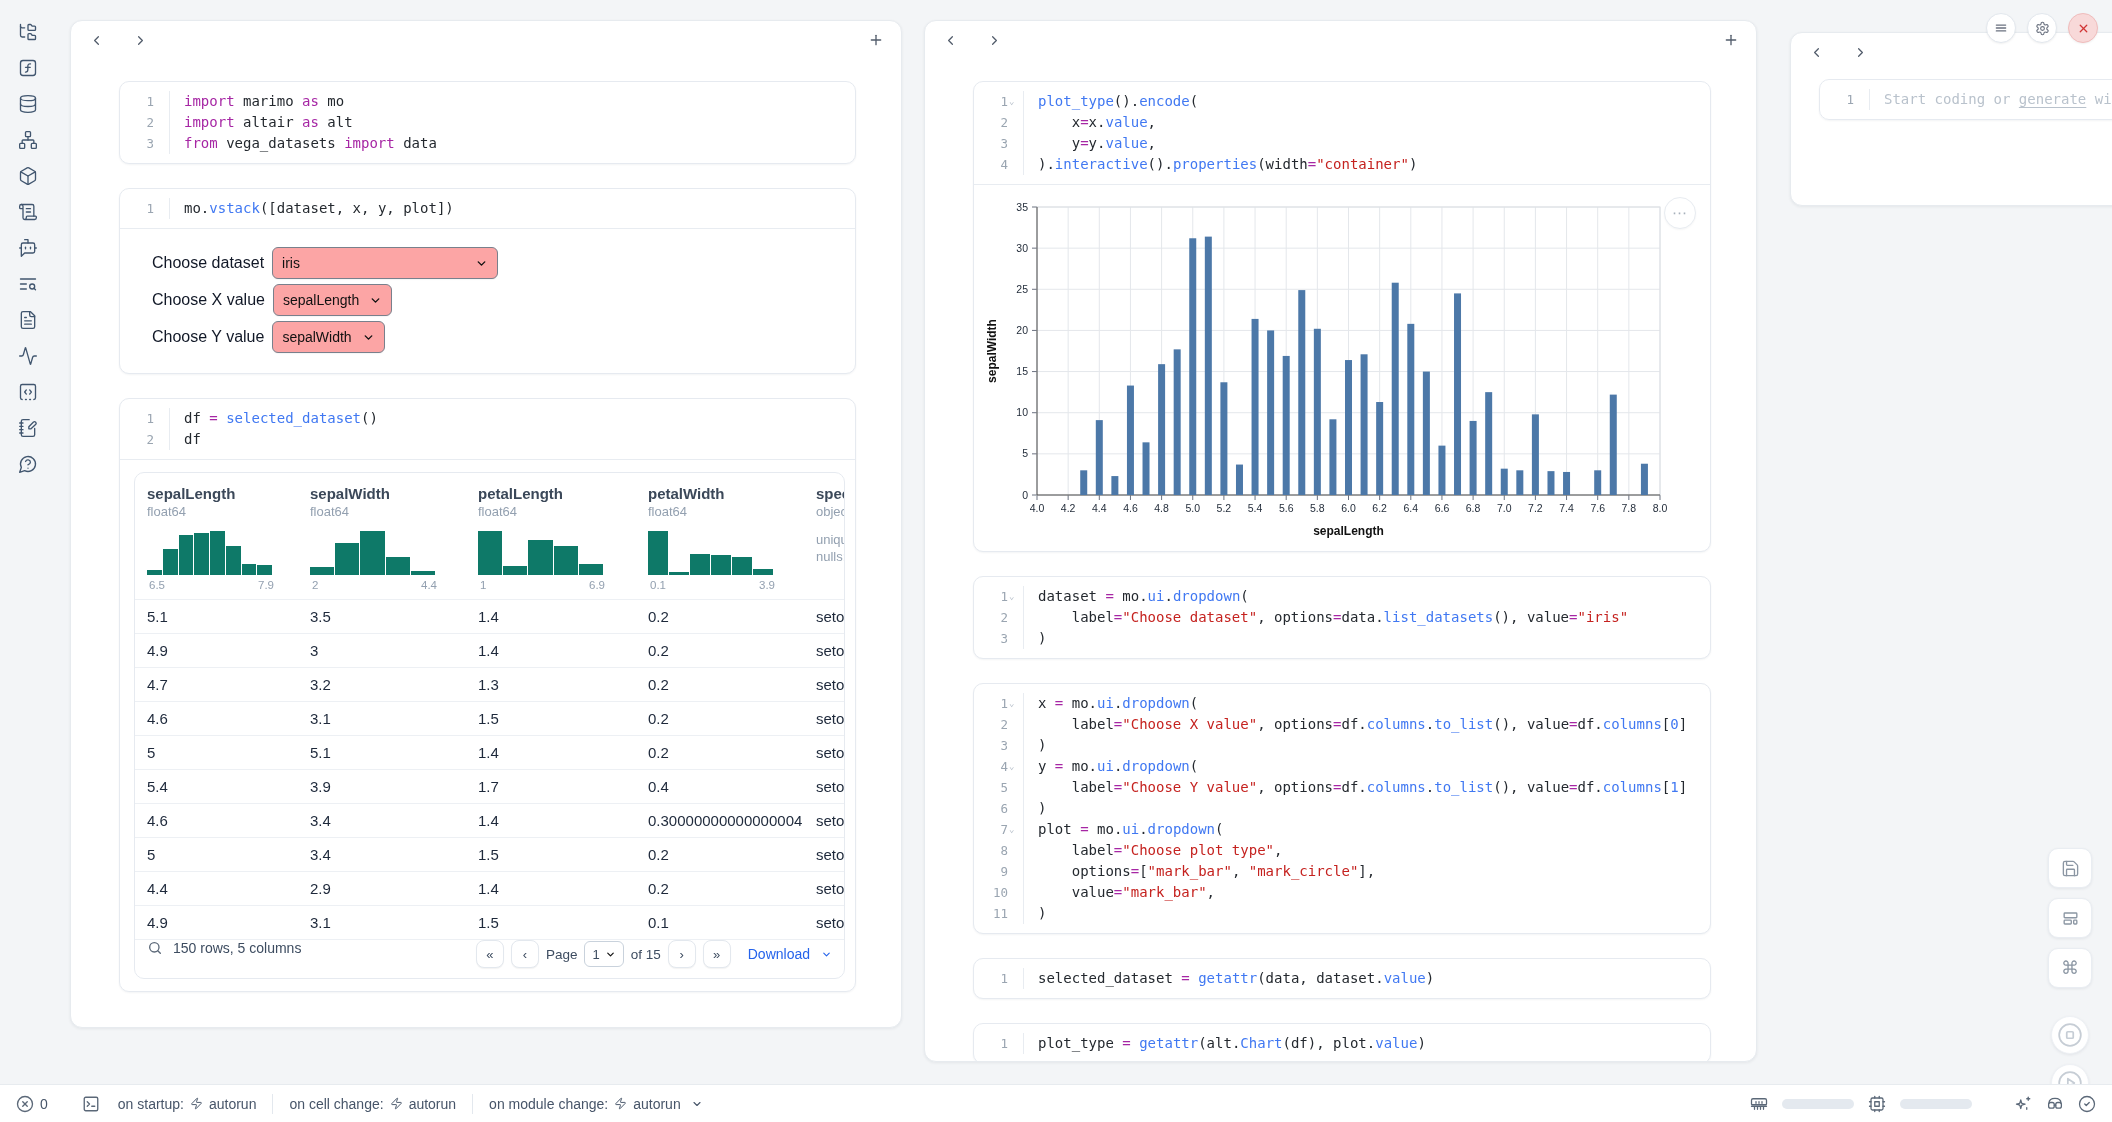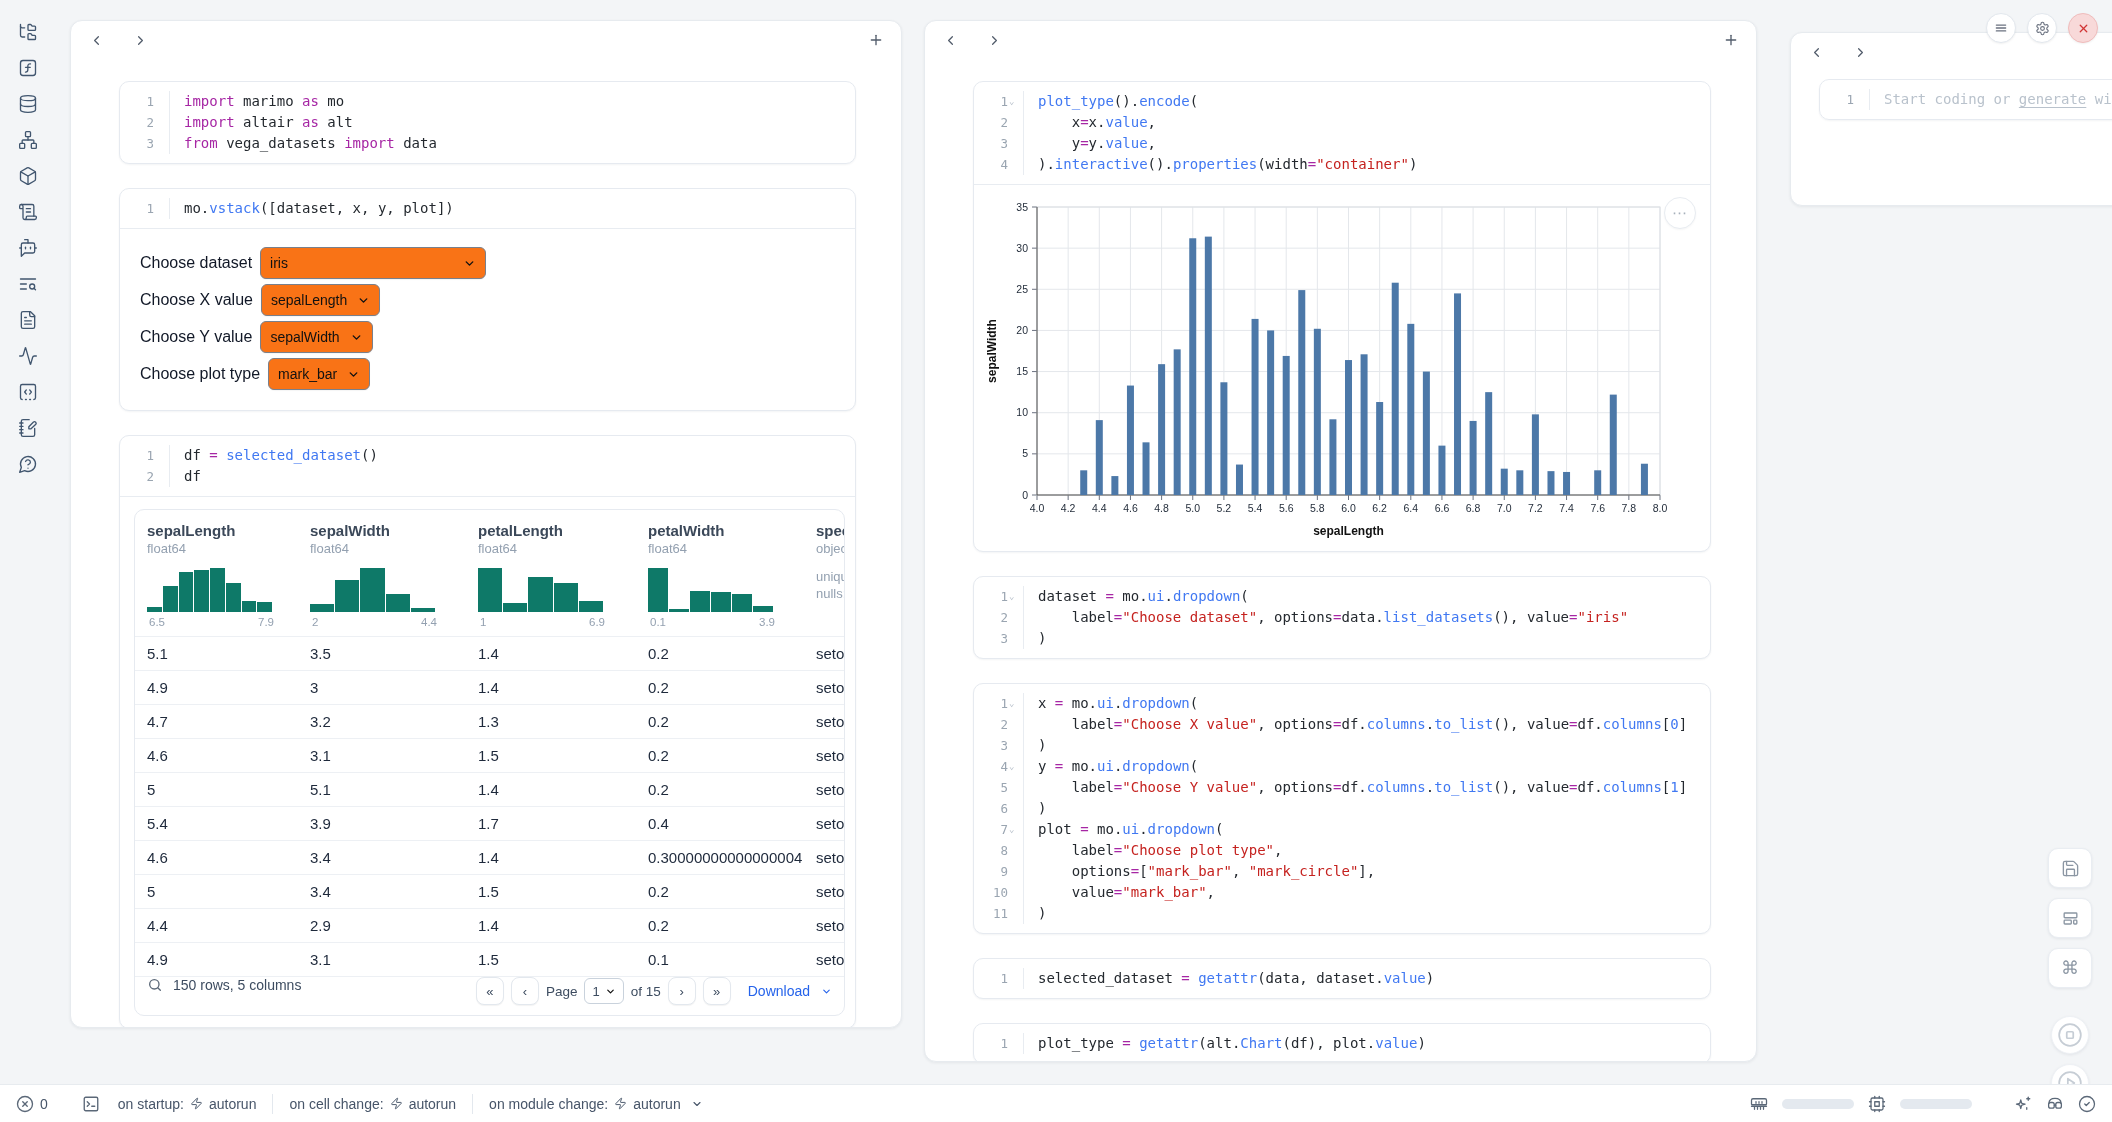--- a/index.html
+++ b/index.html
@@ -42,24 +42,24 @@
   .tok-kw{color:#a626a4}
   .tok-fn{color:#4078f2}
   .tok-str{color:#c5221f}
   .tok-op{color:#a626a4}
   .tok-num{color:#4078f2}
 
   .output{border-top:1px solid #e8ecf1}
 
   
   .dd-rows{padding:12px 16px 14px}
-  .dd-row{display:flex;align-items:center;gap:8px;height:30px;margin:7px 4px;font-size:16px;color:#111827}
+  .dd-row{display:flex;align-items:center;gap:8px;height:30px;margin:7px 16px;font-size:16px;color:#111827}
   .select{display:inline-flex;align-items:center;justify-content:space-between;gap:10px;
     border:1px solid #79808c;border-radius:6px;height:30px;padding:0 9px;font-size:14px;color:#111;
-    background:#f97316;box-shadow:0 1px 1px rgba(0,0,0,.04);cursor:pointer}
+    background:#fca5a5;box-shadow:0 1px 1px rgba(0,0,0,.04);cursor:pointer}
   .dd-row:nth-child(1) .select{width:206px}
 
   
   .tcard{margin:12px 10px 12px 14px;border:1px solid #e6eaf0;border-radius:10px;overflow:hidden}
   .thead,.trow{display:grid;grid-template-columns:163px 168px 170px 168px 1fr;padding-left:12px}
   .thead{padding-top:12px;padding-bottom:8px}
   .th{overflow:hidden}
   .cname{font-weight:bold;font-size:15px;color:#3b4859;white-space:nowrap}
   .dtype{font-size:13px;color:#93a0b0;margin-top:2px;white-space:nowrap}
   .hist{display:flex;align-items:flex-end;gap:1px;height:44px;width:125px;margin-top:12px}
@@ -301,29 +301,20 @@
                 <span>sepalLength</span>
                 <svg width="13" height="13" viewBox="0 0 24 24" fill="none" stroke="#111" stroke-width="2.6" stroke-linecap="round" stroke-linejoin="round">
                   <path d="m6 9 6 6 6-6"></path>
                 </svg>
               </div>
             </div>
             <div class="dd-row">
               <span>Choose Y value</span>
               <div class="select">
                 <span>sepalWidth</span>
-                <svg width="13" height="13" viewBox="0 0 24 24" fill="none" stroke="#111" stroke-width="2.6" stroke-linecap="round" stroke-linejoin="round">
-                  <path d="m6 9 6 6 6-6"></path>
-                </svg>
-              </div>
-            </div>
-            <div class="dd-row">
-              <span>Choose plot type</span>
-              <div class="select">
-                <span>mark_bar</span>
                 <svg width="13" height="13" viewBox="0 0 24 24" fill="none" stroke="#111" stroke-width="2.6" stroke-linecap="round" stroke-linejoin="round">
                   <path d="m6 9 6 6 6-6"></path>
                 </svg>
               </div>
             </div>
           </div>
       </div>
     </div>
     <div class="cell">
       <div class="code">

